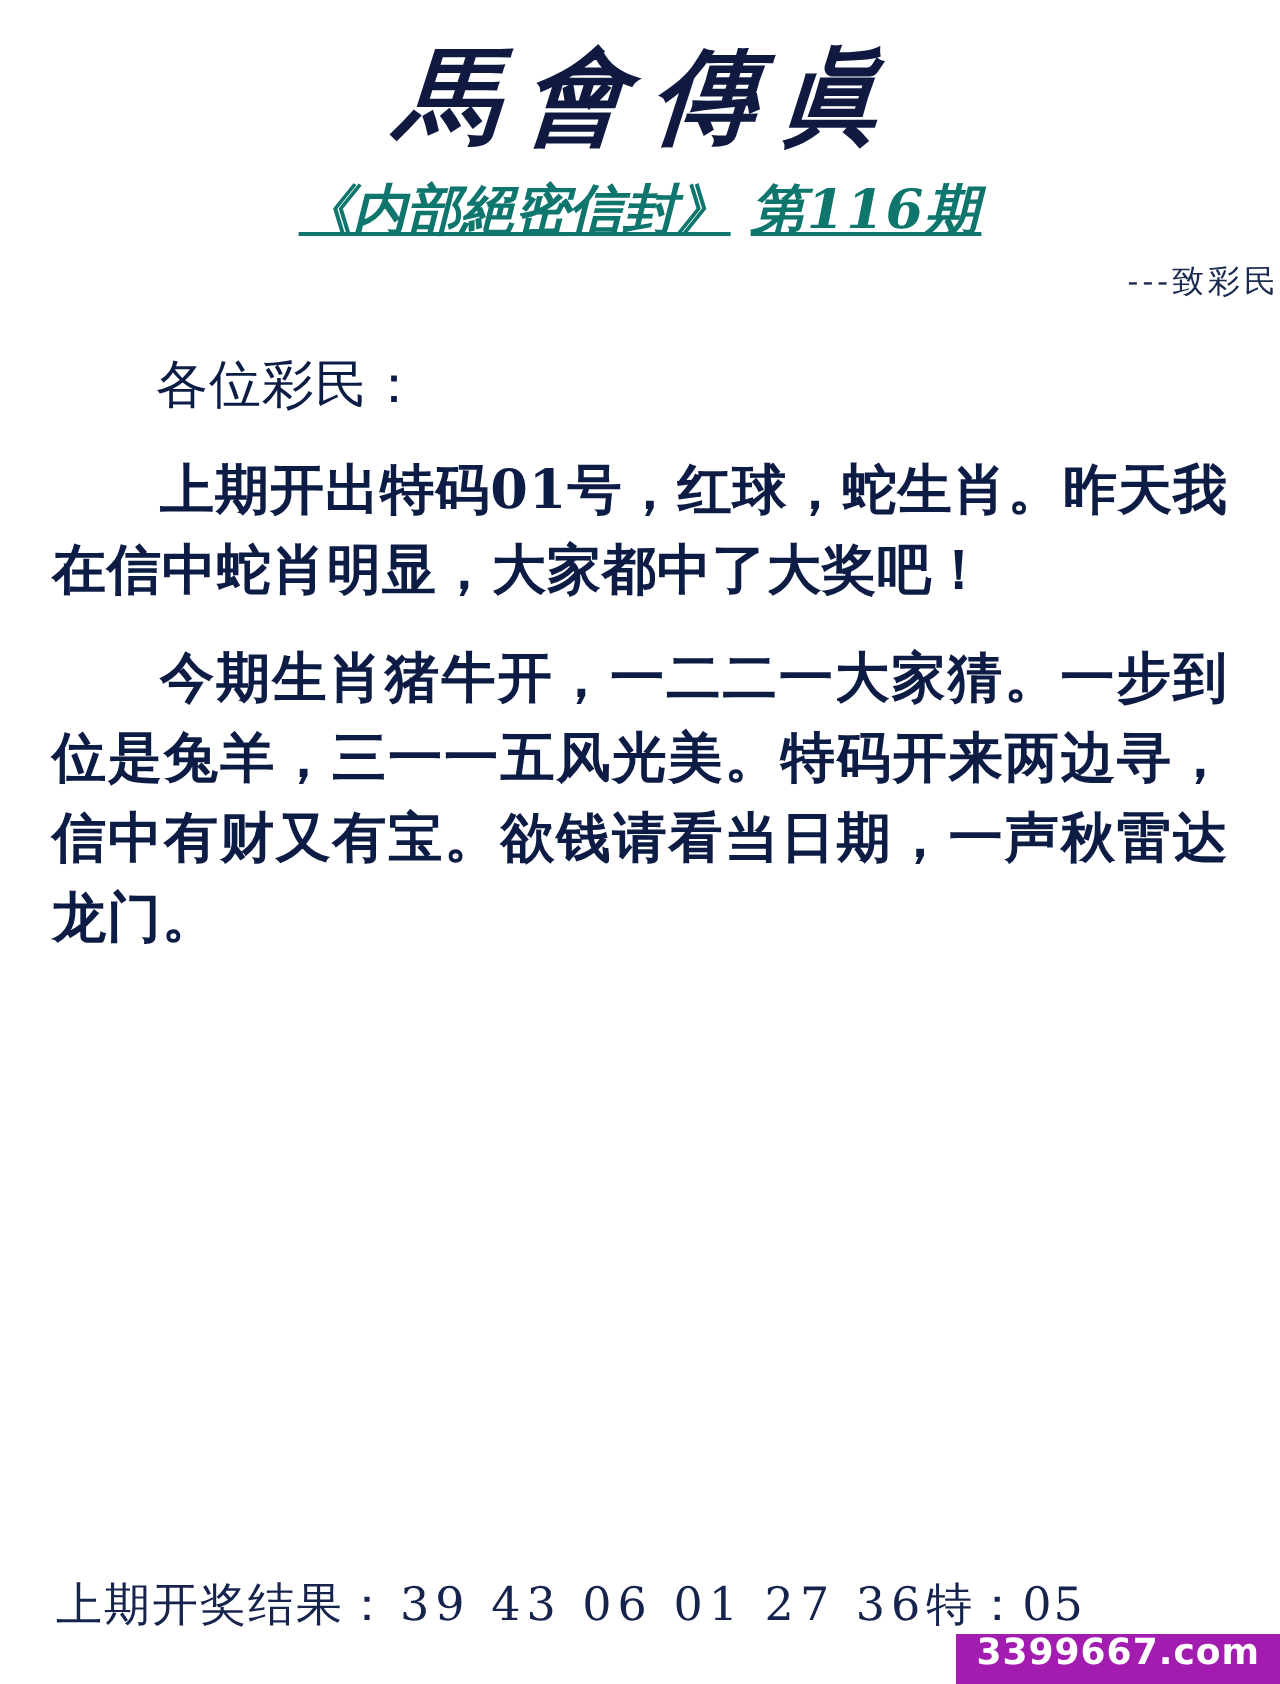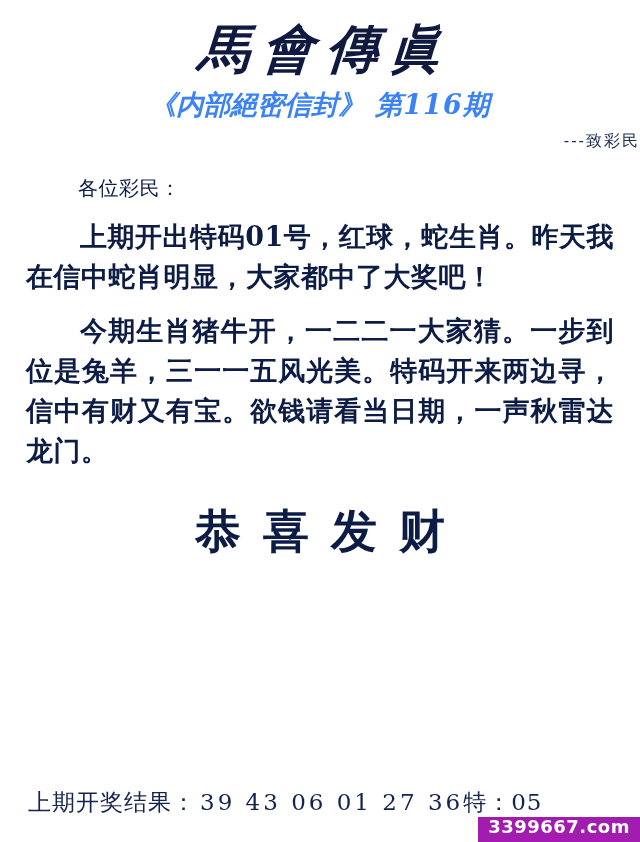--- a/index.html
+++ b/index.html
@@ -35,23 +35,24 @@
     color: #101a40;
     line-height: 1.05;
     font-style: italic;
     transform: skewX(-4deg);
     text-indent: 12px;
   }
   .subtitle-row {
     margin-top: 10px;
     font-size: 27px;
     font-weight: bold;
-    color: #3b82f6;
+    color: #0f766e;
     letter-spacing: 1px;
     font-style: italic;
+    text-decoration: underline;
   }
   .subtitle-bracket {
     letter-spacing: 0px;
   }
   .issue {
     margin-left: 10px;
     font-size: 27px;
     font-weight: bold;
   }
   .dedication {
@@ -65,21 +66,21 @@
   
   .body-text {
     margin: 22px 26px 0 26px;
     font-size: 27px;
     line-height: 1.48;
     color: #0d1c45;
     letter-spacing: 0.5px;
   }
   .salutation {
     margin-left: 52px;
-    font-size: 20px;
+    font-size: 26px;
   }
   .greeting {
     margin-left: 126px;
     margin-top: 12px;
     font-size: 26px;
   }
   .para {
     margin-top: 14px;
     text-align: justify;
     text-justify: inter-character;
@@ -153,21 +154,20 @@
     </div>
     <div class="dedication">---致彩民</div>
   </div>
 
   <div class="body-text">
     <div class="salutation">各位彩民：</div>
     <div class="para indent">上期开出特码01号，红球，蛇生肖。昨天我在信中蛇肖明显，大家都中了大奖吧！</div>
     <div class="para indent">今期生肖猪牛开，一二二一大家猜。一步到位是兔羊，三一一五风光美。特码开来两边寻，信中有财又有宝。欲钱请看当日期，一声秋雷达龙门。</div>
   </div>
 
-  <div class="blessing">恭喜发财</div>
 
   <div class="footer">
     <div class="footer-line">
       <span class="footer-label">上期开奖结果：</span><span class="footer-numbers">39 43 06 01 27 36</span><span class="footer-tail">特：05</span>
     </div>
   </div>
 
   <div class="watermark">3399667.com</div>
 
 </div>

